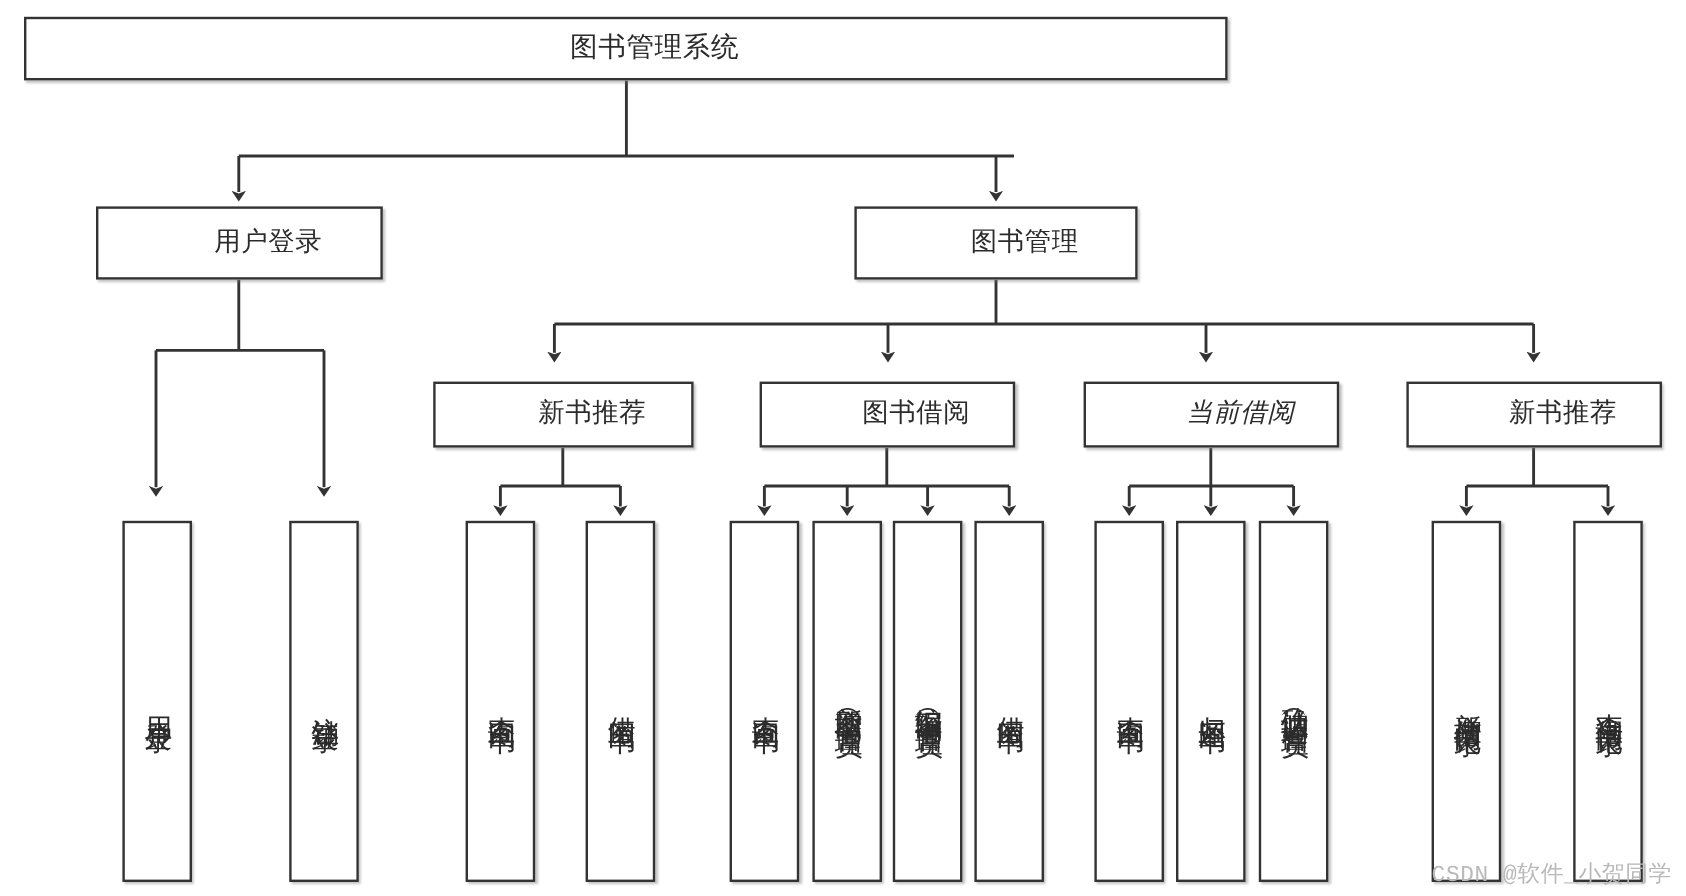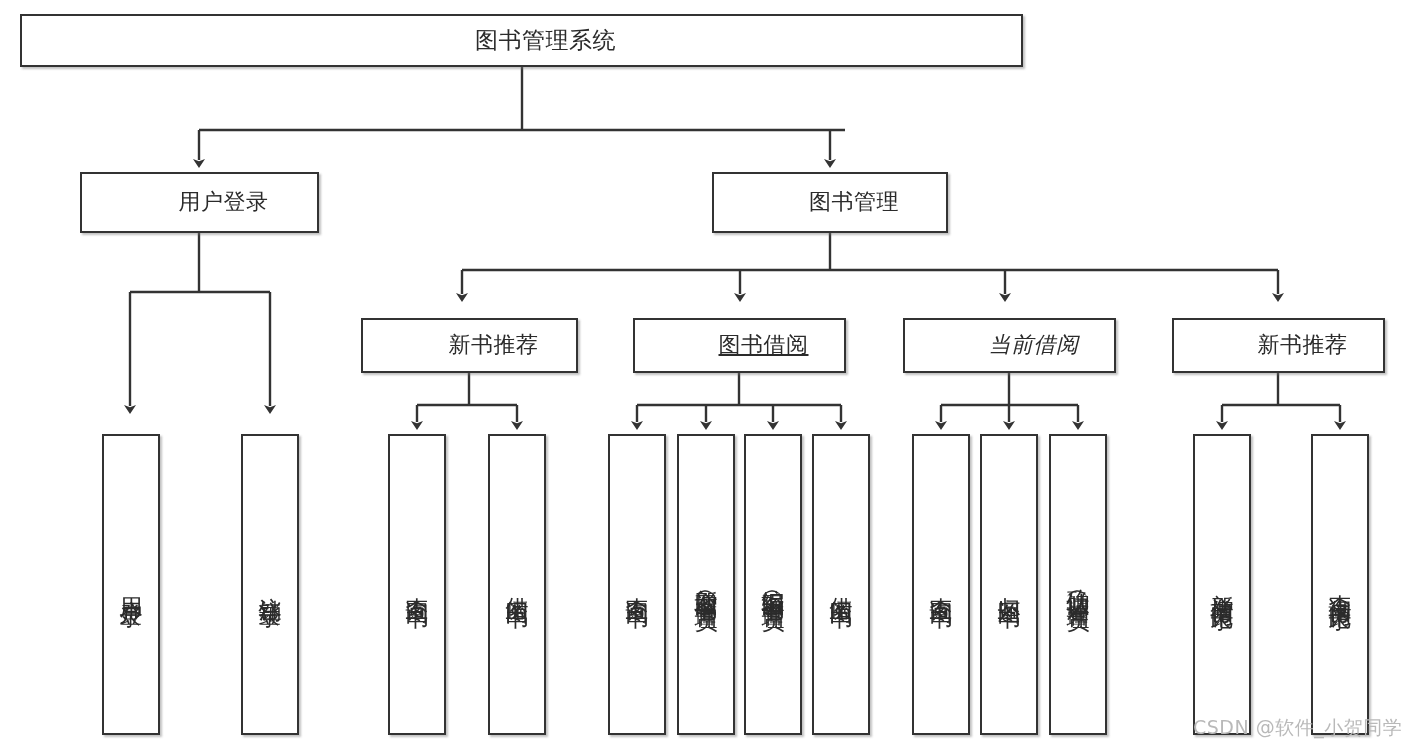--- a/index.html
+++ b/index.html
@@ -138,21 +138,21 @@
   <div class="node horiz" style="left:80px; top:172px; width:239px; height:61px;">
     <span class="label">用户登录</span>
   </div>
   <div class="node horiz" style="left:712px; top:172px; width:236px; height:61px;">
     <span class="label">图书管理</span>
   </div>
 
   <div class="node horiz" style="left:361px; top:318px; width:217px; height:55px;">
     <span class="label">新书推荐</span>
   </div>
-  <div class="node horiz" style="left:633px; top:318px; width:213px; height:55px;text-decoration:underline;">
+  <div class="node horiz" style="left:633px; top:318px; width:213px; height:55px;">
     <span class="label">图书借阅</span>
   </div>
   <div class="node horiz" style="left:903px; top:318px; width:213px; height:55px;font-style:italic;">
     <span class="label">当前借阅</span>
   </div>
   <div class="node horiz" style="left:1172px; top:318px; width:213px; height:55px;">
     <span class="label">新书推荐</span>
   </div>
 
   <div class="node vert" style="left:102px; top:434px; width:58px; height:301px;">
@@ -192,15 +192,15 @@
     <span class="label">确认归还（管理员）</span>
   </div>
 
   <div class="node vert" style="left:1193px; top:434px; width:58px; height:301px;">
     <span class="label">新增借阅记录</span>
   </div>
   <div class="node vert" style="left:1311px; top:434px; width:58px; height:301px;">
     <span class="label">查询借阅记录</span>
   </div>
 
-  <div class="watermark" style="left:1193px; top:715px;">CSDN @软件_小贺同学</div>
+  <div class="watermark" style="left:1193px; top:715px;font-family:Liberation Mono, monospace;">CSDN @软件_小贺同学</div>
 
 </div>
 
 </body></html>

